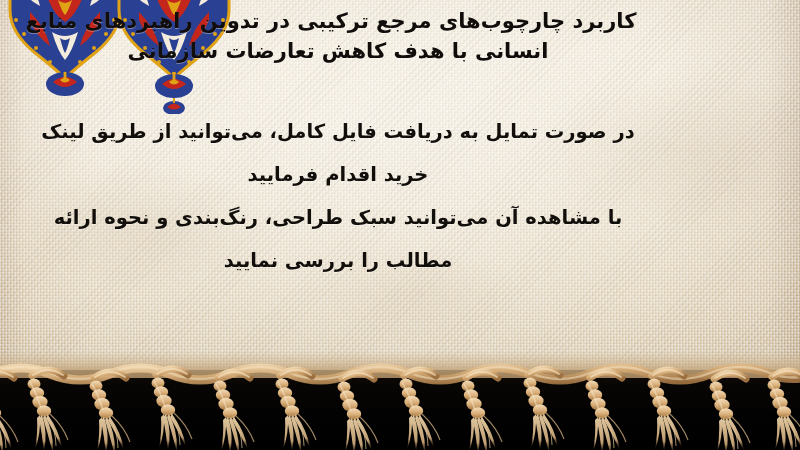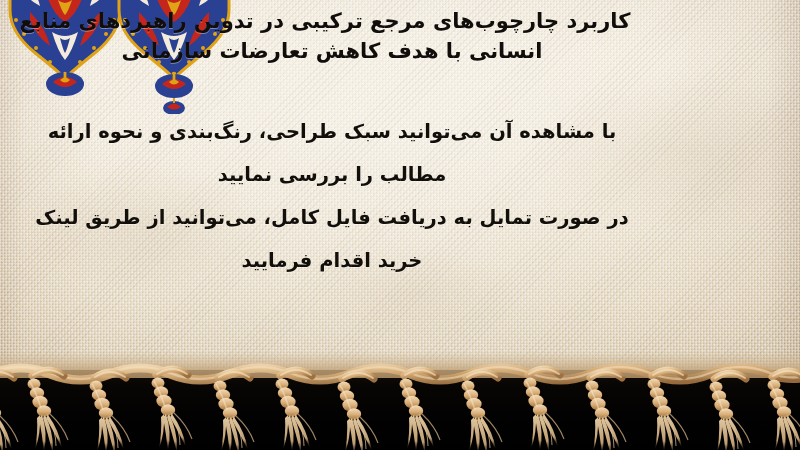--- a/index.html
+++ b/index.html
@@ -106,20 +106,21 @@
         rgba(193,163,121,.85) 72%,
         rgba(168,136,96,.95) 100%);
     filter:blur(.6px);
   }
   .fringe-svg{position:absolute;left:0;top:352px;}
 
   
   .text-layer{
     position:absolute;left:0;top:0;width:664px;height:378px;
     text-align:center;
+    padding-left:12px;
   }
   .title{
     position:absolute;top:6px;left:0;right:0;
     font-size:21px;line-height:30px;font-weight:bold;
     color:#100d0a;
     letter-spacing:0;
     padding:0 14px;
     text-shadow:0 1px 0 rgba(255,255,255,.35);
   }
   .title .ln{display:block;}
@@ -251,22 +252,22 @@
   </div>
 
   <div class="text-layer">
 
     <div class="title">
       <span class="ln ln1">کاربرد چارچوب‌های مرجع ترکیبی در تدوین راهبردهای منابع</span>
       <span class="ln ln2">انسانی با هدف کاهش تعارضات سازمانی</span>
     </div>
 
     <div class="body">
+      <span class="ln b3">در صورت تمایل به دریافت فایل کامل، می‌توانید از طریق لینک خرید اقدام فرمایید</span>
       <span class="ln b2">با مشاهده آن می‌توانید سبک طراحی، رنگ‌بندی و نحوه ارائه مطالب را بررسی نمایید</span>
-      <span class="ln b3">در صورت تمایل به دریافت فایل کامل، می‌توانید از طریق لینک خرید اقدام فرمایید</span>
     </div>
 
   </div>
 
   <div class="fringe-zone"></div>
   <div class="kilim-edge"></div>
 
   <svg class="fringe-svg" width="800" height="98" viewBox="0 0 800 98" aria-hidden="true">
     <defs>
       <linearGradient id="thread" x1="0" y1="0" x2="1" y2="1">

